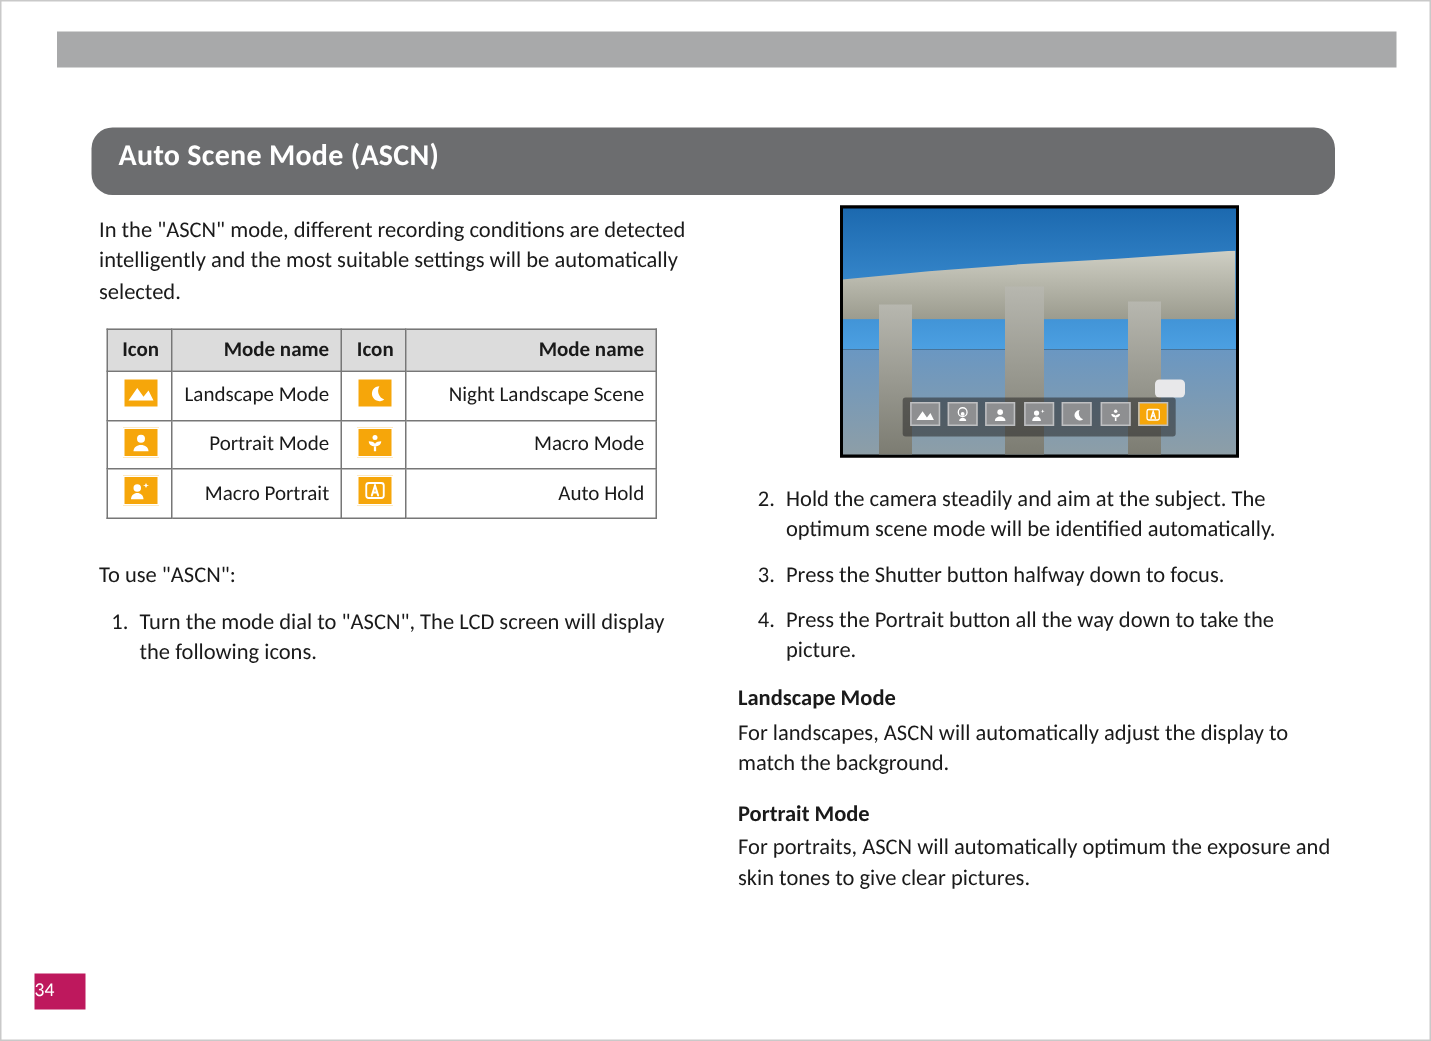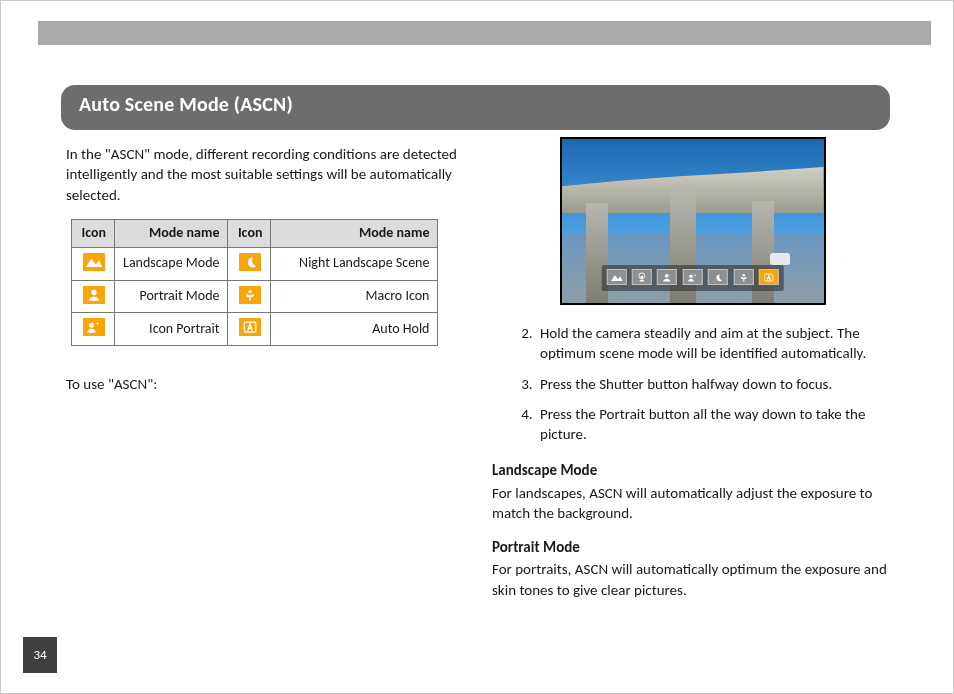--- a/index.html
+++ b/index.html
@@ -12,35 +12,35 @@
   table.modes{border-collapse:collapse;margin:8px 0 28px 10px;font-size:14px}
   table.modes th,table.modes td{border:1px solid #777;padding:4px 8px;text-align:right;vertical-align:middle}
   table.modes th{background:#dcdcdc;font-weight:600}
   .cell-icon{width:26px;padding:3px 0;text-align:center}
   .icon{display:inline-flex;width:22px;height:18px;background:#f6a60a;align-items:center;justify-content:center;border:1px solid #fff}
   .icon svg{display:block}
   .miniicon{display:inline-flex;width:18px;height:14px;background:#8e8f91;align-items:center;justify-content:center;margin:0 1px;border:1px solid #bfc0c2}
   .miniicon.hl{background:#f6a60a}
   .miniicon svg{display:block}
   .touse{padding-left:5px;margin:0 0 10px 0}
-  ol.steps{margin:16px;padding-left:28px}
+  ol.steps{margin:0;padding-left:28px}
   ol.steps li{margin:0 0 10px 0;padding-left:4px}
   .photo-frame{width:262px;height:164px;margin:8px auto 18px;position:relative;background:#000;border:2px solid #000}
   .sky{position:absolute;left:0;right:0;top:0;height:94px;background:linear-gradient(#1c69af,#4ca0e2)}
   .road{position:absolute;left:0;right:0;bottom:0;height:70px;background:linear-gradient(#6a97c2,#8d9ea7)}
   .bridge{position:absolute;left:0;right:0;top:28px;height:46px;background:linear-gradient(#cfcfc4,#9b9b8e);clip-path:polygon(0 42%,22% 30%,45% 20%,70% 12%,100% 0,100% 100%,0 100%)}
   .pillar{position:absolute;bottom:0;width:22px;background:linear-gradient(#b7b7af,#7c7c72)}
   .p1{left:24px;height:100px}
   .p2{left:108px;height:112px;width:26px}
   .p3{left:190px;height:102px}
   .car{position:absolute;right:34px;bottom:38px;width:20px;height:12px;background:#e8e8ea;border-radius:3px}
   .iconstrip{position:absolute;left:50%;bottom:12px;transform:translateX(-50%);background:rgba(40,40,40,.55);padding:3px 4px;border-radius:2px;white-space:nowrap}
   h4.subhead{font-size:15px;margin:12px 0 2px 0;font-weight:700}
   .para{margin:0 0 14px 0}
-  .pagefoot{position:absolute;left:22px;bottom:20px;width:34px;height:36px;background:#404040;color:#fff;display:flex;align-items:center;justify-content:center;font-size:13px}
+  .pagefoot{position:absolute;left:22px;bottom:20px;width:34px;height:24px;background:#be185d;color:#fff;display:flex;align-items:center;justify-content:flex-start;font-size:13px}
 </style>
 </head>
 <body>
 
 <svg width="0" height="0" style="position:absolute">
   <symbol id="landscape-icon" viewBox="0 0 24 18">
       <path d="M2 15 L9 5 L14 12 L18 7 L22 15 Z" fill="#fff"></path>
     </symbol>
   <symbol id="portrait-icon" viewBox="0 0 24 18">
       <circle cx="12" cy="6" r="3.2" fill="#fff"></circle>
@@ -109,40 +109,43 @@
                   <svg width="20" height="16">
                     <use href="#portrait-icon"></use>
                   </svg>
                 </span></td>
           <td>Portrait Mode</td>
           <td class="cell-icon"><span class="icon">
                   <svg width="20" height="16">
                     <use href="#macro-icon"></use>
                   </svg>
                 </span></td>
-          <td>Macro Icon</td>
+          <td>Macro Mode</td>
         </tr>
         <tr>
           <td class="cell-icon"><span class="icon">
                   <svg width="20" height="16">
                     <use href="#night-portrait-icon"></use>
                   </svg>
                 </span></td>
-          <td>Icon Portrait</td>
+          <td>Macro Portrait</td>
           <td class="cell-icon"><span class="icon">
                   <svg width="20" height="16">
                     <use href="#auto-a-icon"></use>
                   </svg>
                 </span></td>
           <td>Auto Hold</td>
         </tr>
       </tbody>
         </table>
 
       <p class="touse">To use "ASCN":</p>
+      <ol class="steps" start="1">
+        <li>Turn the mode dial to "ASCN", The LCD screen will display the following icons.</li>
+      </ol>
     </div>
 
     <div class="col">
       <div class="photo-frame">
         <div class="sky"></div>
         <div class="road"></div>
         <div class="bridge"></div>
         <div class="pillar p1"></div>
         <div class="pillar p2"></div>
         <div class="pillar p3"></div>
@@ -186,21 +189,21 @@
         </div>
       </div>
 
       <ol class="steps" start="2">
         <li>Hold the camera steadily and aim at the subject. The optimum scene mode will be identified automatically.</li>
         <li>Press the Shutter button halfway down to focus.</li>
         <li>Press the Portrait button all the way down to take the picture.</li>
       </ol>
 
       <h4 class="subhead">Landscape Mode</h4>
-      <p class="para">For landscapes, ASCN will automatically adjust the exposure to match the background.</p>
+      <p class="para">For landscapes, ASCN will automatically adjust the display to match the background.</p>
 
       <h4 class="subhead">Portrait Mode</h4>
       <p class="para">For portraits, ASCN will automatically optimum the exposure and skin tones to give clear pictures.</p>
     </div>
   </div>
 
   <div class="pagefoot">
     <span>34</span>
   </div>
 </div>

